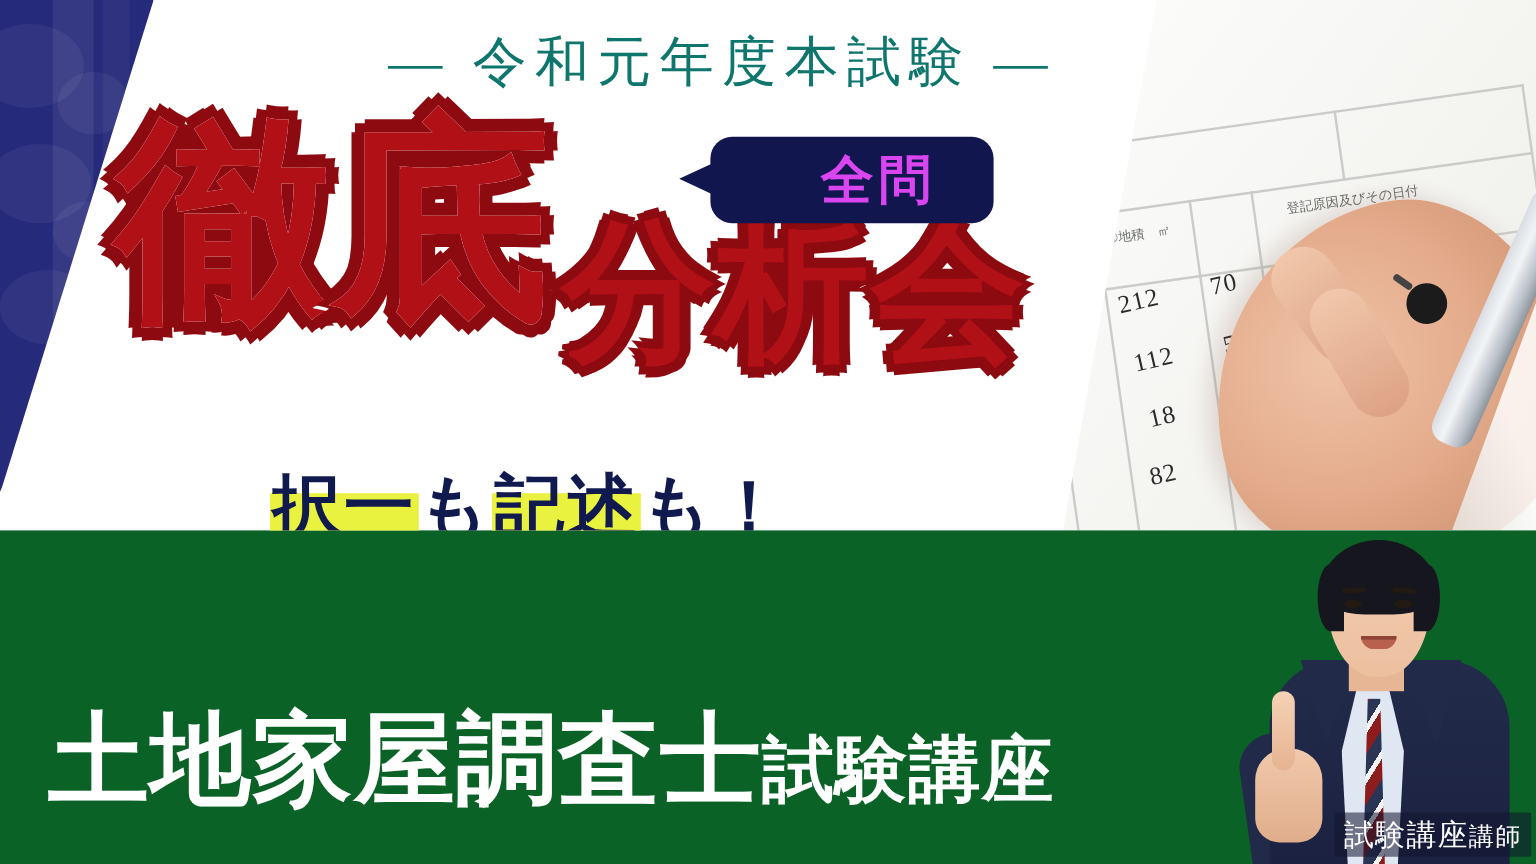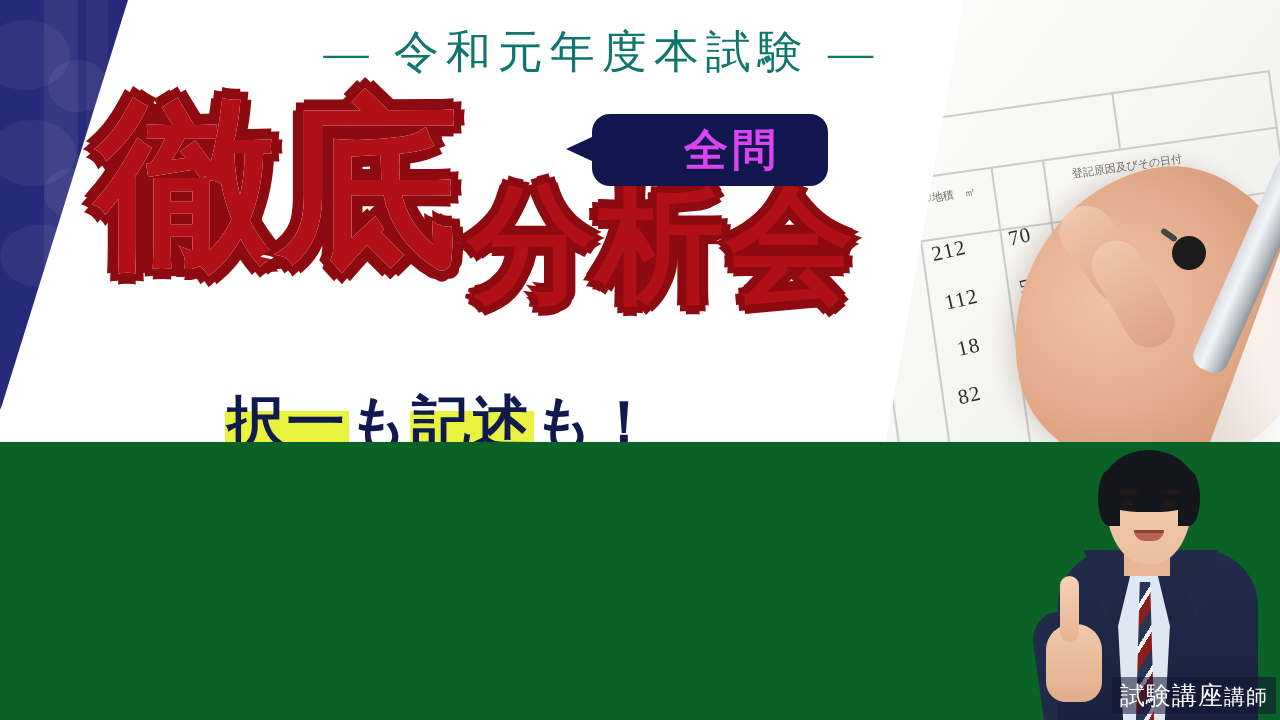--- a/index.html
+++ b/index.html
@@ -362,20 +362,23 @@
       <span class="bubble-tail"></span>
       <span class="bubble-text">全問</span>
     </div>
 
     <div class="subtitle">
       <span class="hl">択一</span><span>も</span><span class="hl">記述</span><span>も！</span>
     </div>
   </div>
 
   <div class="green-panel">
+    <div class="course-line">
+      <span class="course-main">土地家屋調査士</span><span class="course-sub">試験講座</span>
+    </div>
   </div>
 
   <div class="instructor">
     <div class="ins-arm"></div>
     <div class="ins-body"></div>
     <div class="ins-shirt"></div>
     <div class="ins-tie"></div>
     <div class="ins-collar-l"></div>
     <div class="ins-collar-r"></div>
     <div class="ins-neck"></div>

